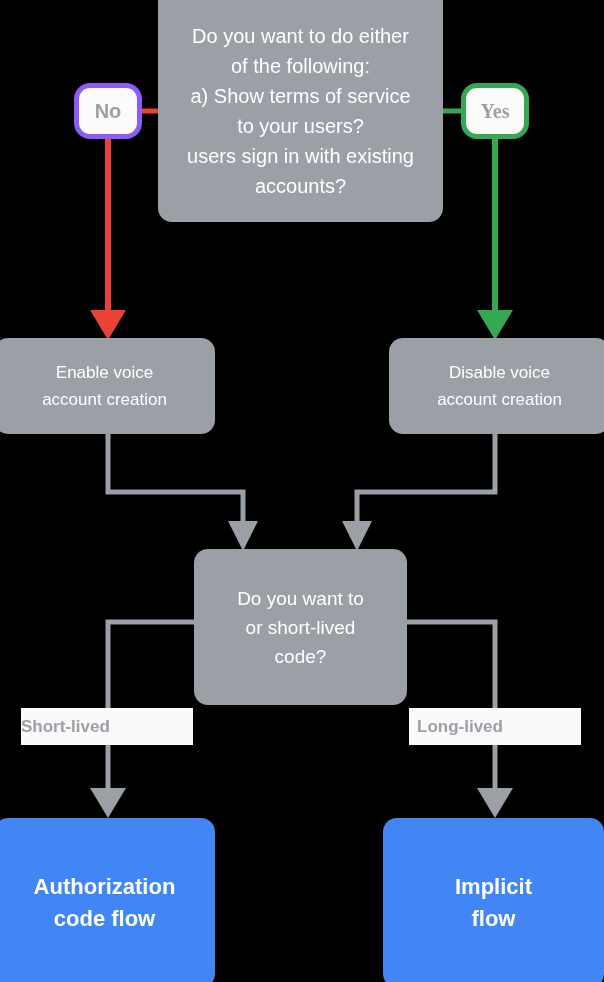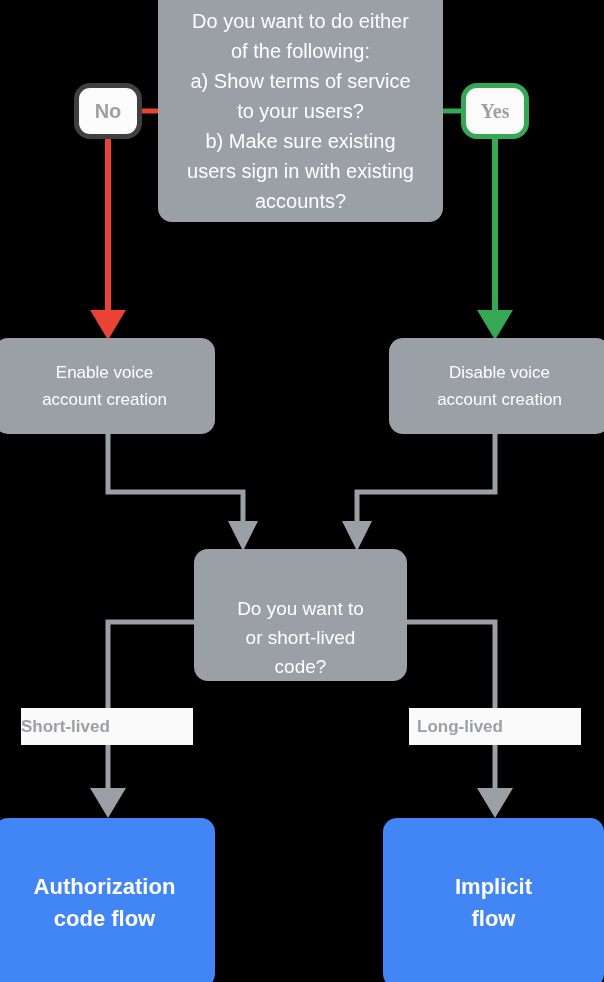--- a/index.html
+++ b/index.html
@@ -49,37 +49,37 @@
     box-sizing: border-box;
     background: #fbfbfb;
     border-radius: 16px;
     display: flex;
     align-items: center;
     justify-content: center;
     font-weight: bold;
     color: #9aa0a6;
     z-index: 5;
   }
-  .badge-no { border: 5px solid #404040; }
+  .badge-no { border: 5px solid #8b5cf6; }
   .badge-yes { border: 5px solid #34a853; font-family: Liberation Serif, serif; }
   .edge-label {
     position: absolute;
     box-sizing: border-box;
     background: #fafafa;
     color: #9aa0a6;
     display: flex;
     align-items: center;
     justify-content: flex-start;
     font-weight: bold;
     z-index: 5;
   }
   .q1 { left: 158px; top: 0px; width: 285px; height: 222px; font-size: 20px; line-height: 30px; border-radius: 0 0 14px 14px; }
   .mid-left { left: -6px; top: 338px; width: 221px; height: 96px; font-size: 17px; line-height: 27px; }
   .mid-right { left: 389px; top: 338px; width: 221px; height: 96px; font-size: 17px; line-height: 27px; }
-  .q2 { left: 194px; top: 549px; width: 213px; height: 132px; font-size: 19px; line-height: 29px; align-items: flex-end; }
+  .q2 { left: 194px; top: 549px; width: 213px; height: 156px; font-size: 19px; line-height: 29px; }
   .term-left { left: -6px; top: 818px; width: 221px; height: 170px; font-size: 22px; line-height: 32px; }
   .term-right { left: 383px; top: 818px; width: 221px; height: 170px; font-size: 22px; line-height: 32px; }
   .badge-no-pos { left: 74px; top: 83px; width: 68px; height: 56px; font-size: 20px; }
   .badge-yes-pos { left: 461px; top: 83px; width: 68px; height: 56px; font-size: 20px; }
   .label-short { left: 21px; top: 708px; width: 172px; height: 37px; font-size: 17px; }
   .label-long { left: 409px; top: 708px; width: 172px; height: 37px; font-size: 17px; padding-left: 8px; }
   .node span, .badge span, .edge-label span { display: block; }
 </style>
 </head>
 <body>
@@ -110,21 +110,20 @@
     <path d="M 407 622 L 495 622 L 495 795" stroke="#9aa0a6" stroke-width="5" fill="none"></path>
     <polygon points="495,818 477,788 513,788" fill="#9aa0a6"></polygon>
   </svg>
 
   <div class="node node-gray q1">
     <div>
       <span>Do you want to do either</span>
       <span>of the following:</span>
       <span>a) Show terms of service</span>
       <span>to your users?</span>
-      <span>b) Make sure existing</span>
       <span>users sign in with existing</span>
       <span>accounts?</span>
     </div>
   </div>
 
   <div class="badge badge-no badge-no-pos">
     <span>No</span>
   </div>
   <div class="badge badge-yes badge-yes-pos">
     <span>Yes</span>

